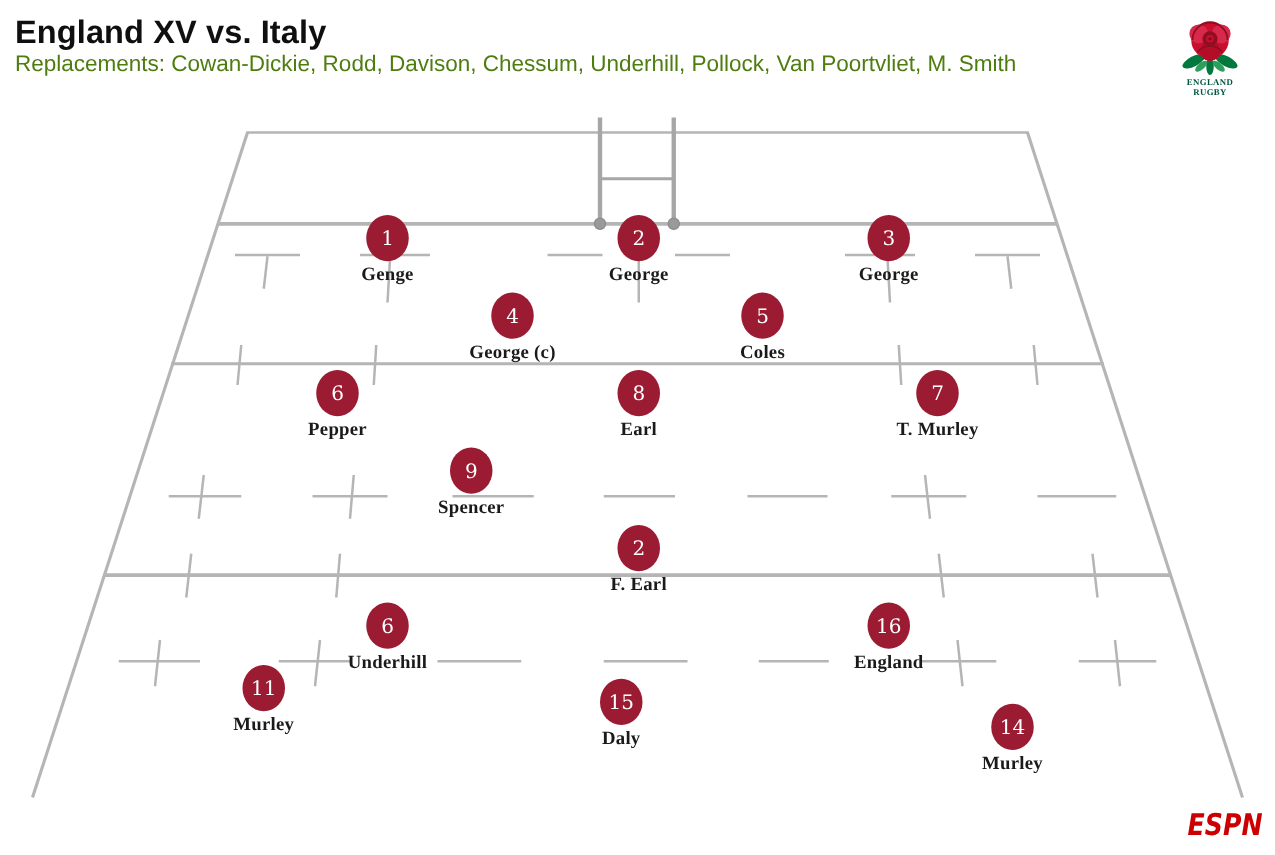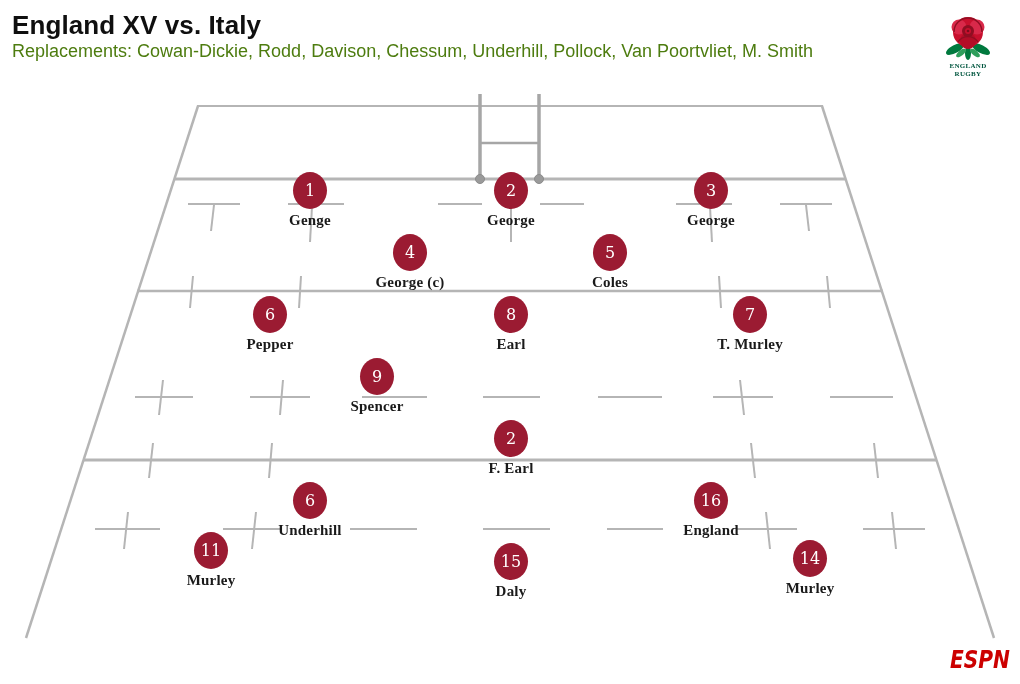--- a/index.html
+++ b/index.html
@@ -190,25 +190,25 @@
         <div class="pname">Underhill</div>
       </div>
       <div class="player" style="left: 711px; top: 482px;">
         <div class="oval">16</div>
         <div class="pname">England</div>
       </div>
       <div class="player" style="left: 211px; top: 532px;">
         <div class="oval">11</div>
         <div class="pname">Murley</div>
       </div>
-      <div class="player" style="left: 511px; top: 543px;">
+      <div class="player" style="left: 497px; top: 543px;">
         <div class="oval">15</div>
         <div class="pname">Daly</div>
       </div>
-      <div class="player" style="left: 810px; top: 540px;">
+      <div class="player" style="left: 810px; top: 563px;">
         <div class="oval">14</div>
         <div class="pname">Murley</div>
       </div>
     </div>
 
   <svg class="espn-logo" viewBox="0 0 64 28">
     <text x="32" y="22" text-anchor="middle" font-family="DejaVu Sans,sans-serif" font-size="24" font-weight="bold" font-style="italic" fill="#cc0000" textLength="60" lengthAdjust="spacingAndGlyphs">ESPN</text>
   </svg>
 
 </div>

